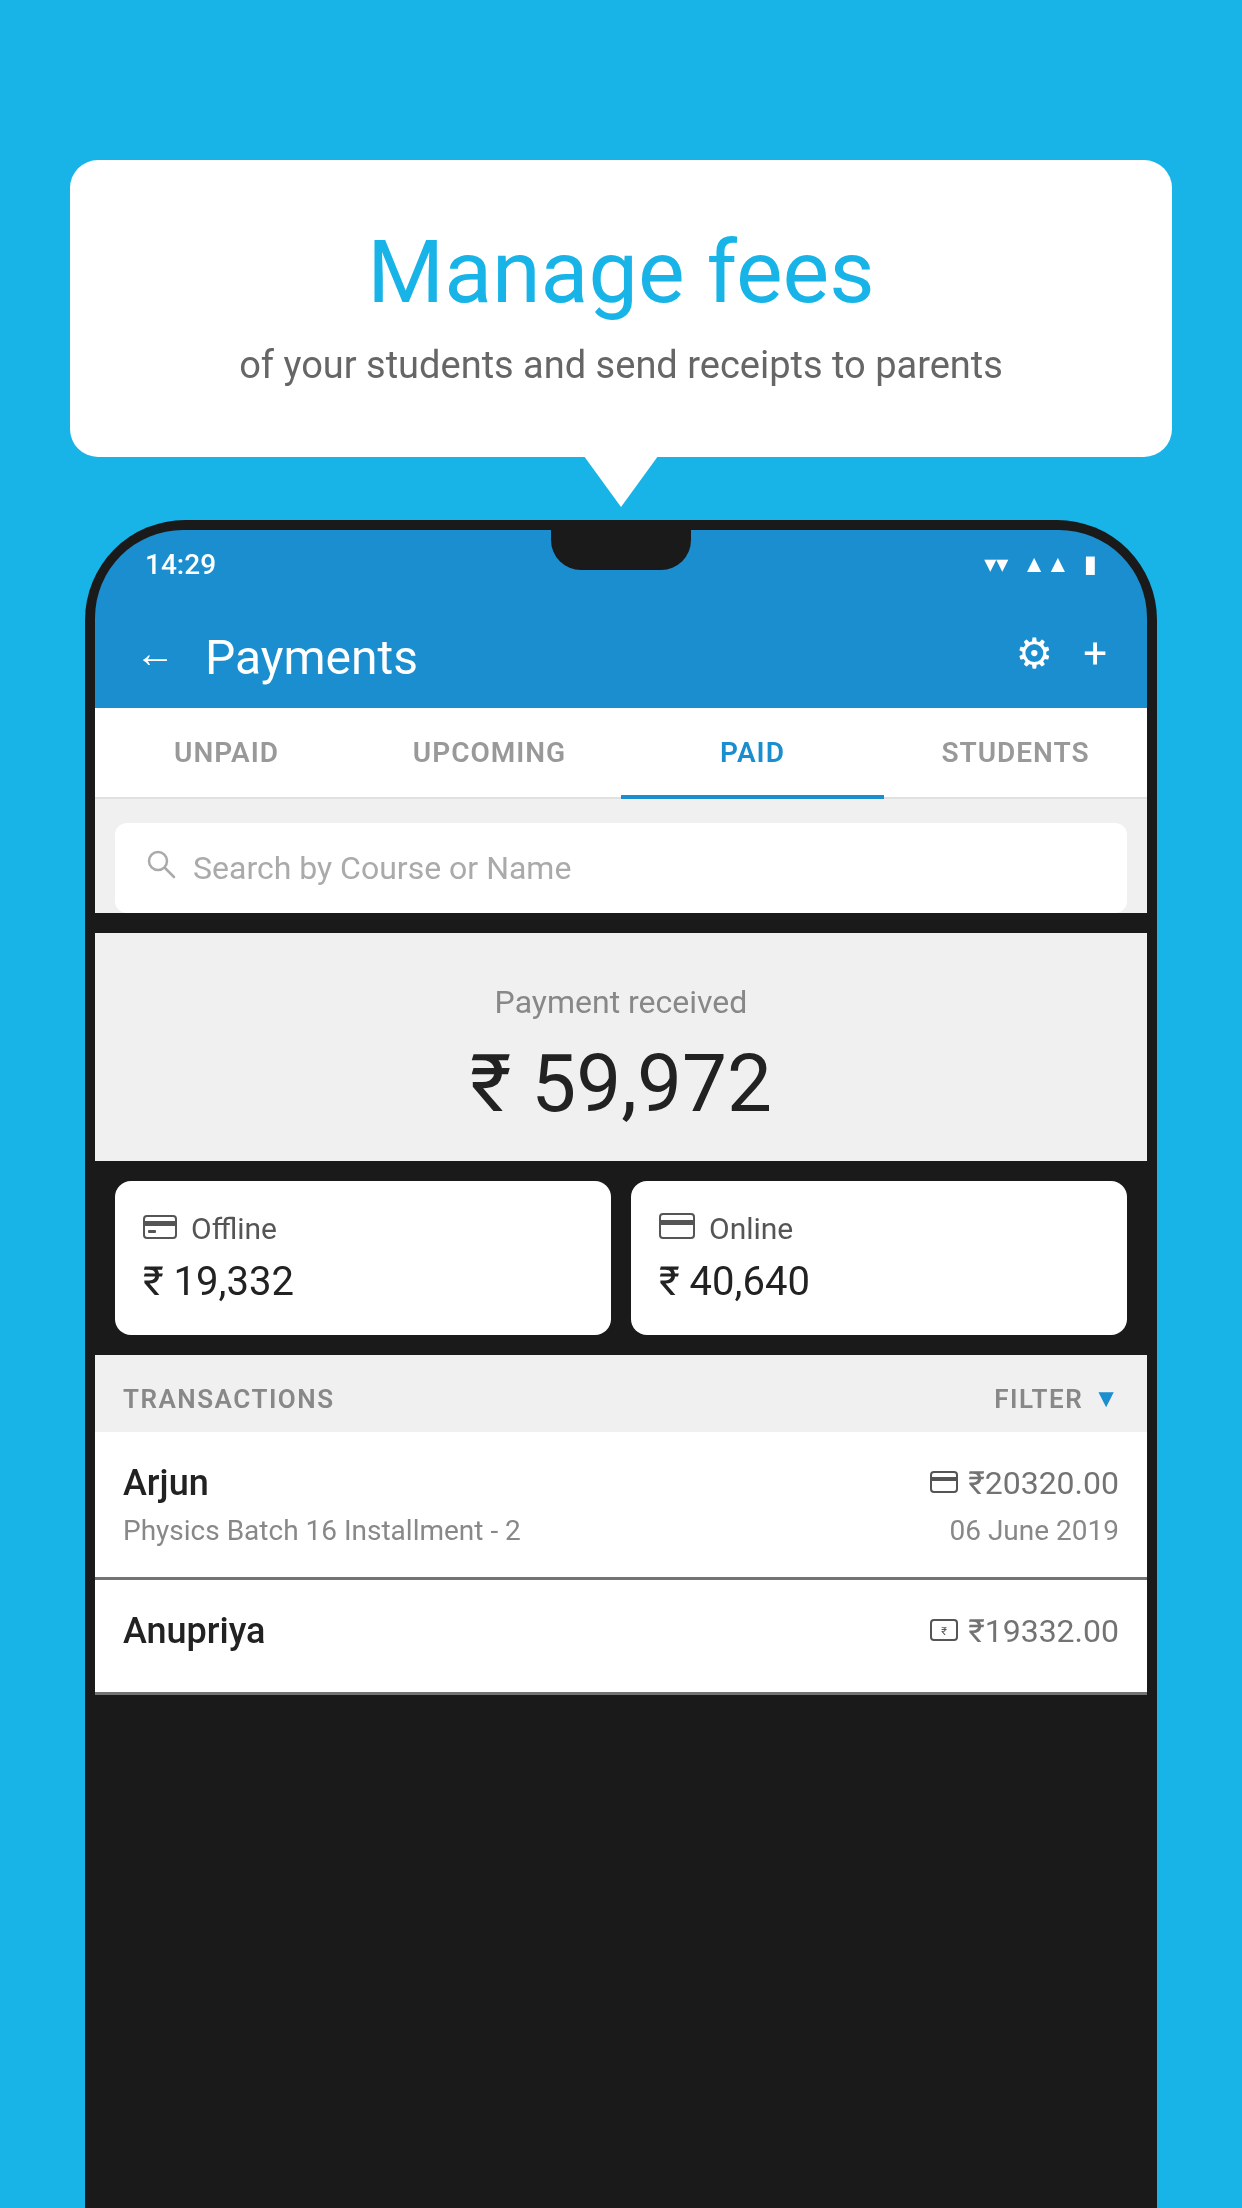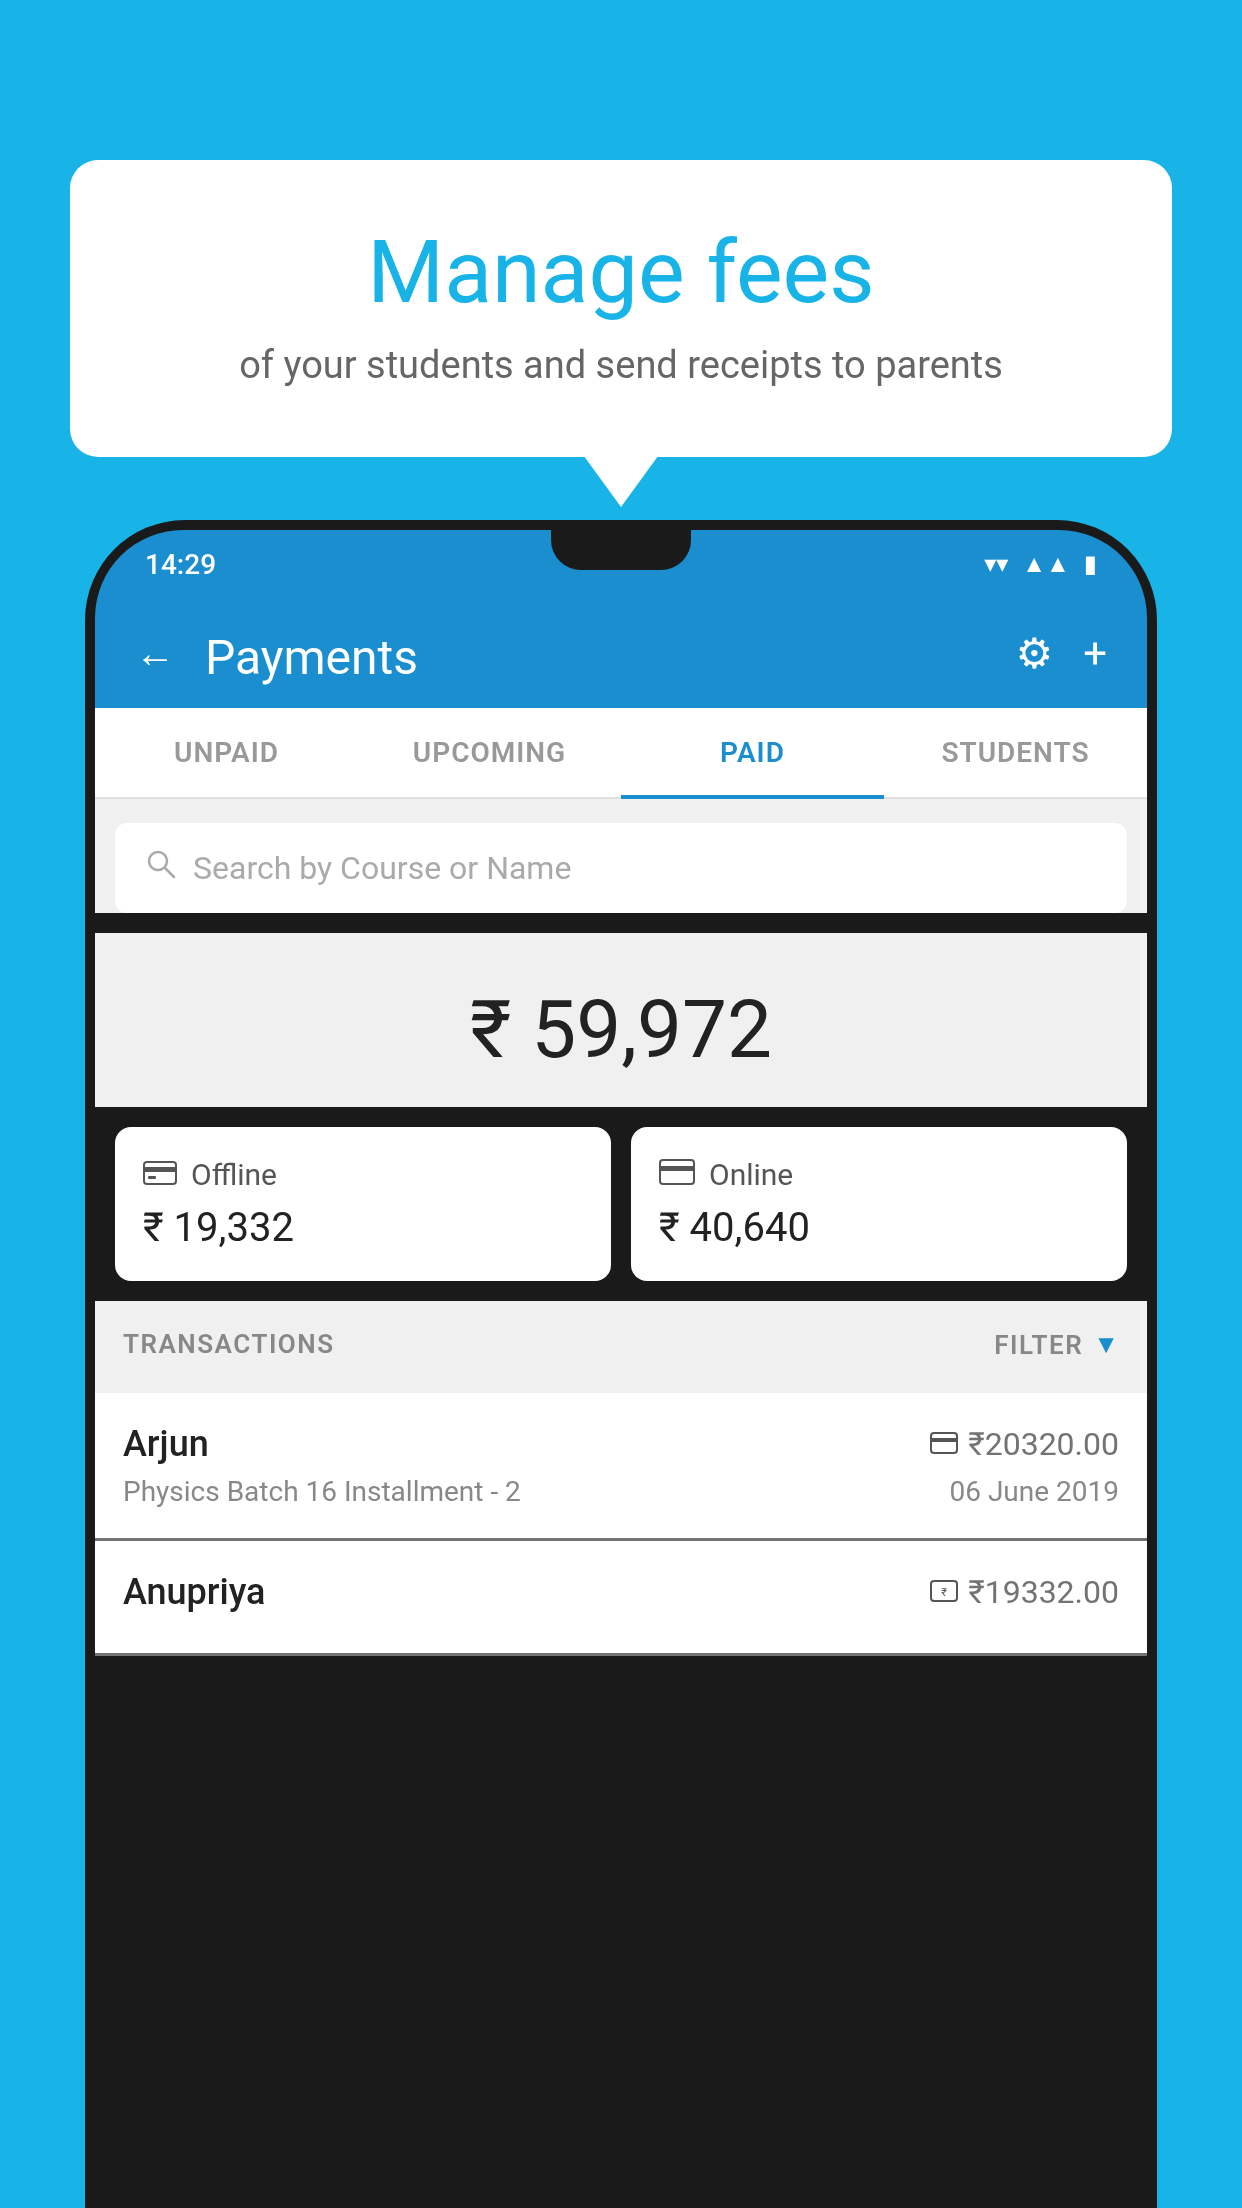--- a/index.html
+++ b/index.html
@@ -235,22 +235,23 @@
 
     .card-amount {
       font-size: 40px;
       color: #222;
       font-weight: 400;
     }
 
     
     .transactions-header {
       display: flex;
+      align-items: center;
       justify-content: space-between;
-      padding: 28px 28px 33px;
+      padding: 28px 28px 18px;
       background: #f0f0f0;
     }
 
     .transactions-label {
       font-size: 26px;
       color: #888;
       letter-spacing: 1.5px;
       font-weight: 600;
     }
 
@@ -397,20 +398,21 @@
           <svg width="32" height="32" viewBox="0 0 32 32" fill="none" xmlns="http://www.w3.org/2000/svg">
             <circle cx="13" cy="13" r="9" stroke="#aaa" stroke-width="2.5"></circle>
             <line x1="20" y1="20" x2="29" y2="29" stroke="#aaa" stroke-width="2.5" stroke-linecap="round"></line>
           </svg>
         </span>
         <span class="search-text">Search by Course or Name</span>
       </div>
     </div>
 
     <div class="payment-received">
+      <div class="payment-received-label">Payment received</div>
       <div class="payment-amount">₹ 59,972</div>
     </div>
 
     <div class="payment-cards">
 
       <div class="payment-card">
         <div class="card-header">
           <span class="card-icon">
             <svg width="34" height="28" viewBox="0 0 34 28" fill="none" xmlns="http://www.w3.org/2000/svg">
               <rect x="1" y="5" width="32" height="22" rx="3" stroke="#555" stroke-width="2"></rect>

